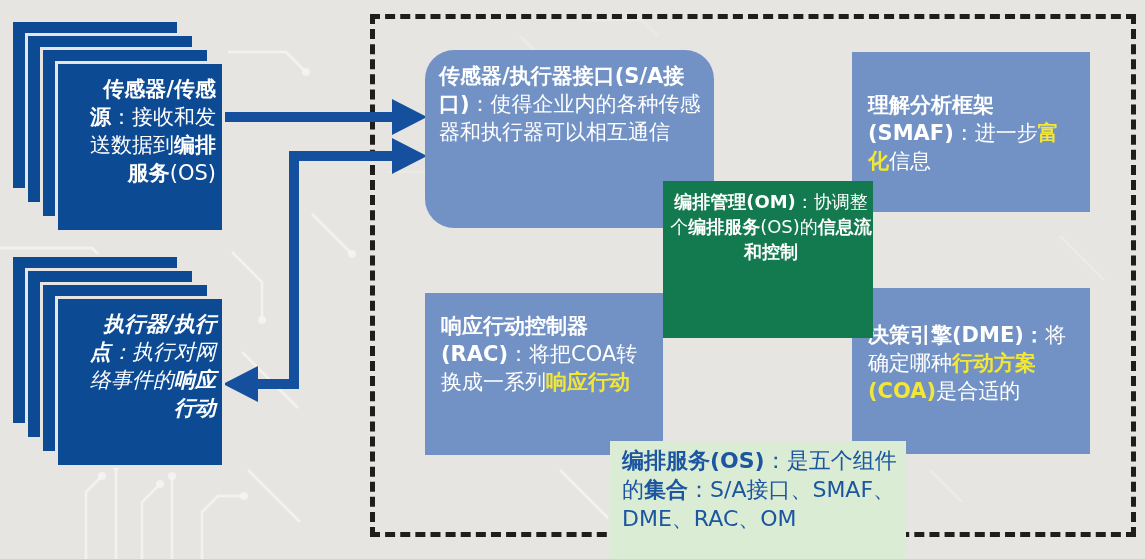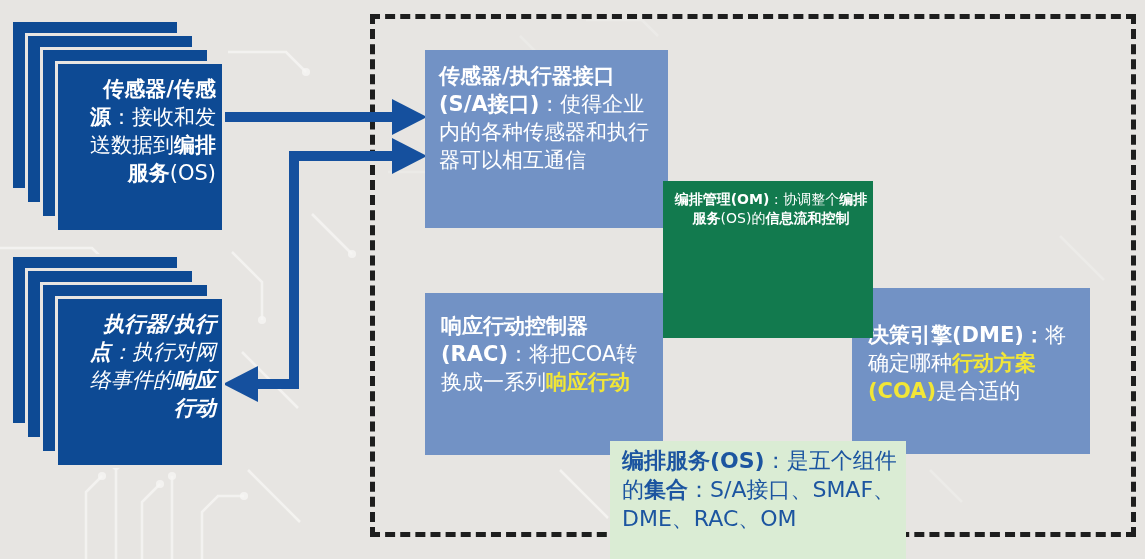--- a/index.html
+++ b/index.html
@@ -26,29 +26,29 @@
   }
   .stack-card.front {
     color:#ffffff; font-size:21px; line-height:1.34;
     padding:11px 6px 0 13px;
   }
   
   .bbox {
     position:absolute; background:#7292c5; color:#ffffff;
     font-size:21px; line-height:1.33; box-sizing:border-box; z-index:4;
   }
-  #sa-box   { left:425px; top:50px;  width:243px; height:178px; padding:13px 10px 0 14px; }
+  #sa-box   { left:425px; top:50px;  width:289px; height:178px; padding:13px 10px 0 14px;border-radius:29px; }
   #smaf-box { left:852px; top:52px;  width:238px; height:160px; padding:40px 12px 0 16px; }
   #rac-box  { left:425px; top:293px; width:238px; height:162px; padding:20px 10px 0 16px; }
   #dme-box  { left:852px; top:288px; width:238px; height:166px; padding:34px 10px 0 16px; }
   
   #om-box {
     position:absolute; left:663px; top:181px; width:210px; height:157px;
     background:#127a4e; color:#ffffff; text-align:center;
-    font-size:14px; line-height:1.38; box-sizing:border-box;
+    font-size:18px; line-height:1.38; box-sizing:border-box;
     padding:9px 0 0 6px; z-index:5;
   }
   
   #os-note {
     position:absolute; left:610px; top:441px; width:296px; height:130px;
     background:#daecd4; color:#1c55a0; font-size:22px; line-height:1.32;
     box-sizing:border-box; padding:5px 8px 0 12px; z-index:6;
   }
   .seg-b { font-weight:700; }
 </style>
@@ -116,20 +116,21 @@
 
   <div class="stack" style="left:10px; top:254px; width:215px; height:214px;font-style:italic;">
     <div class="stack-card" style="left:0; top:0;"></div>
     <div class="stack-card" style="left:15px; top:14px;"></div>
     <div class="stack-card" style="left:30px; top:28px;"></div>
     <div class="stack-card front" style="left:45px; top:42px;"><span class="seg-b">执行器/执行点</span><span>：执行对网络事件的</span><span class="seg-b">响应行动</span></div>
   </div>
 
   <div class="bbox" id="sa-box"><span class="seg-b">传感器/执行器接口(S/A接口)</span><span>：使得企业内的各种传感器和执行器可以相互通信</span></div>
 
+  <div class="bbox" id="smaf-box"><span class="seg-b">理解分析框架(SMAF)</span><span>：进一步</span><span class="seg-b" style="color: rgb(242, 230, 54);">富化</span><span>信息</span></div>
 
   <div id="om-box"><span class="seg-b">编排管理(OM)</span><span>：协调整个</span><span class="seg-b">编排服务</span><span>(OS)的</span><span class="seg-b">信息流和控制</span></div>
 
   <div class="bbox" id="rac-box"><span class="seg-b">响应行动控制器(RAC)</span><span>：将把COA转换成一系列</span><span class="seg-b" style="color: rgb(242, 230, 54);">响应行动</span></div>
 
   <div class="bbox" id="dme-box"><span class="seg-b">决策引擎(DME)：</span><span>将确定哪种</span><span class="seg-b" style="color: rgb(242, 230, 54);">行动方案(COA)</span><span>是合适的</span></div>
 
   <div id="os-note"><span class="seg-b">编排服务(OS)</span><span>：是五个组件的</span><span class="seg-b">集合</span><span>：S/A接口、SMAF、DME、RAC、OM</span></div>
 
 </div>

